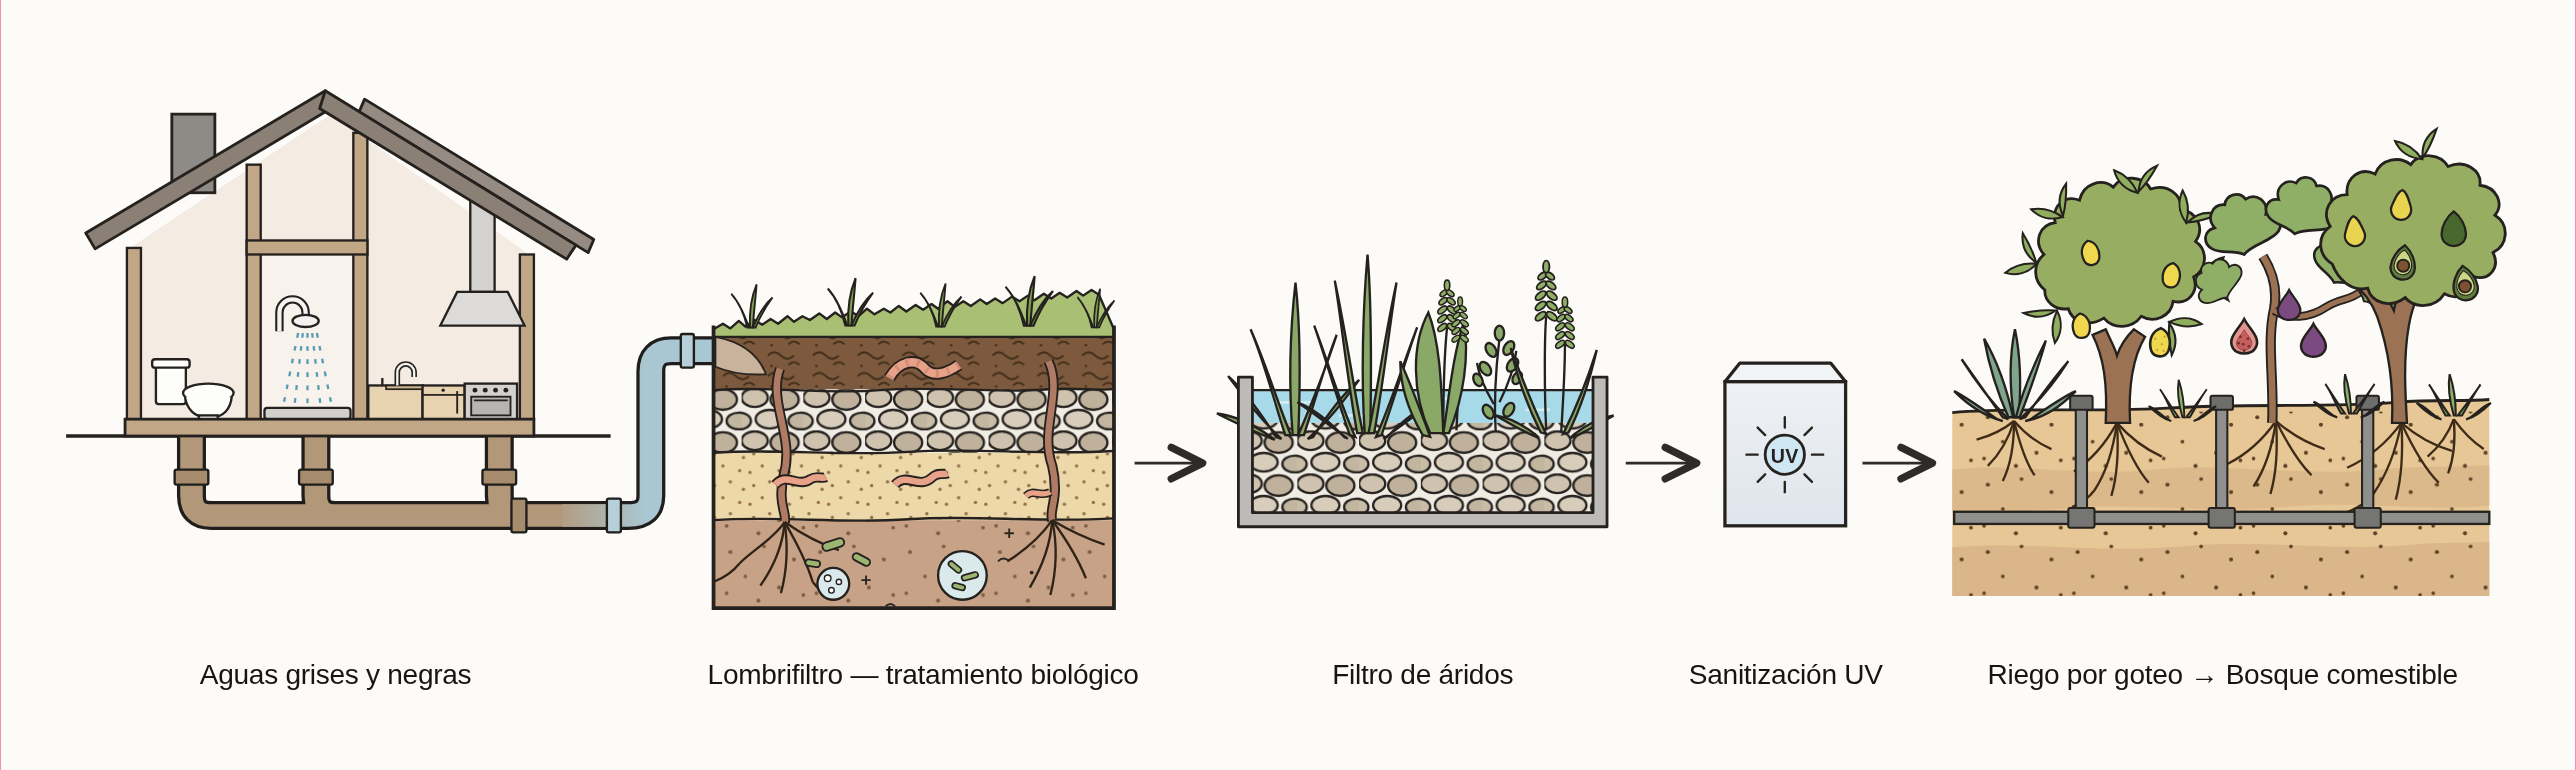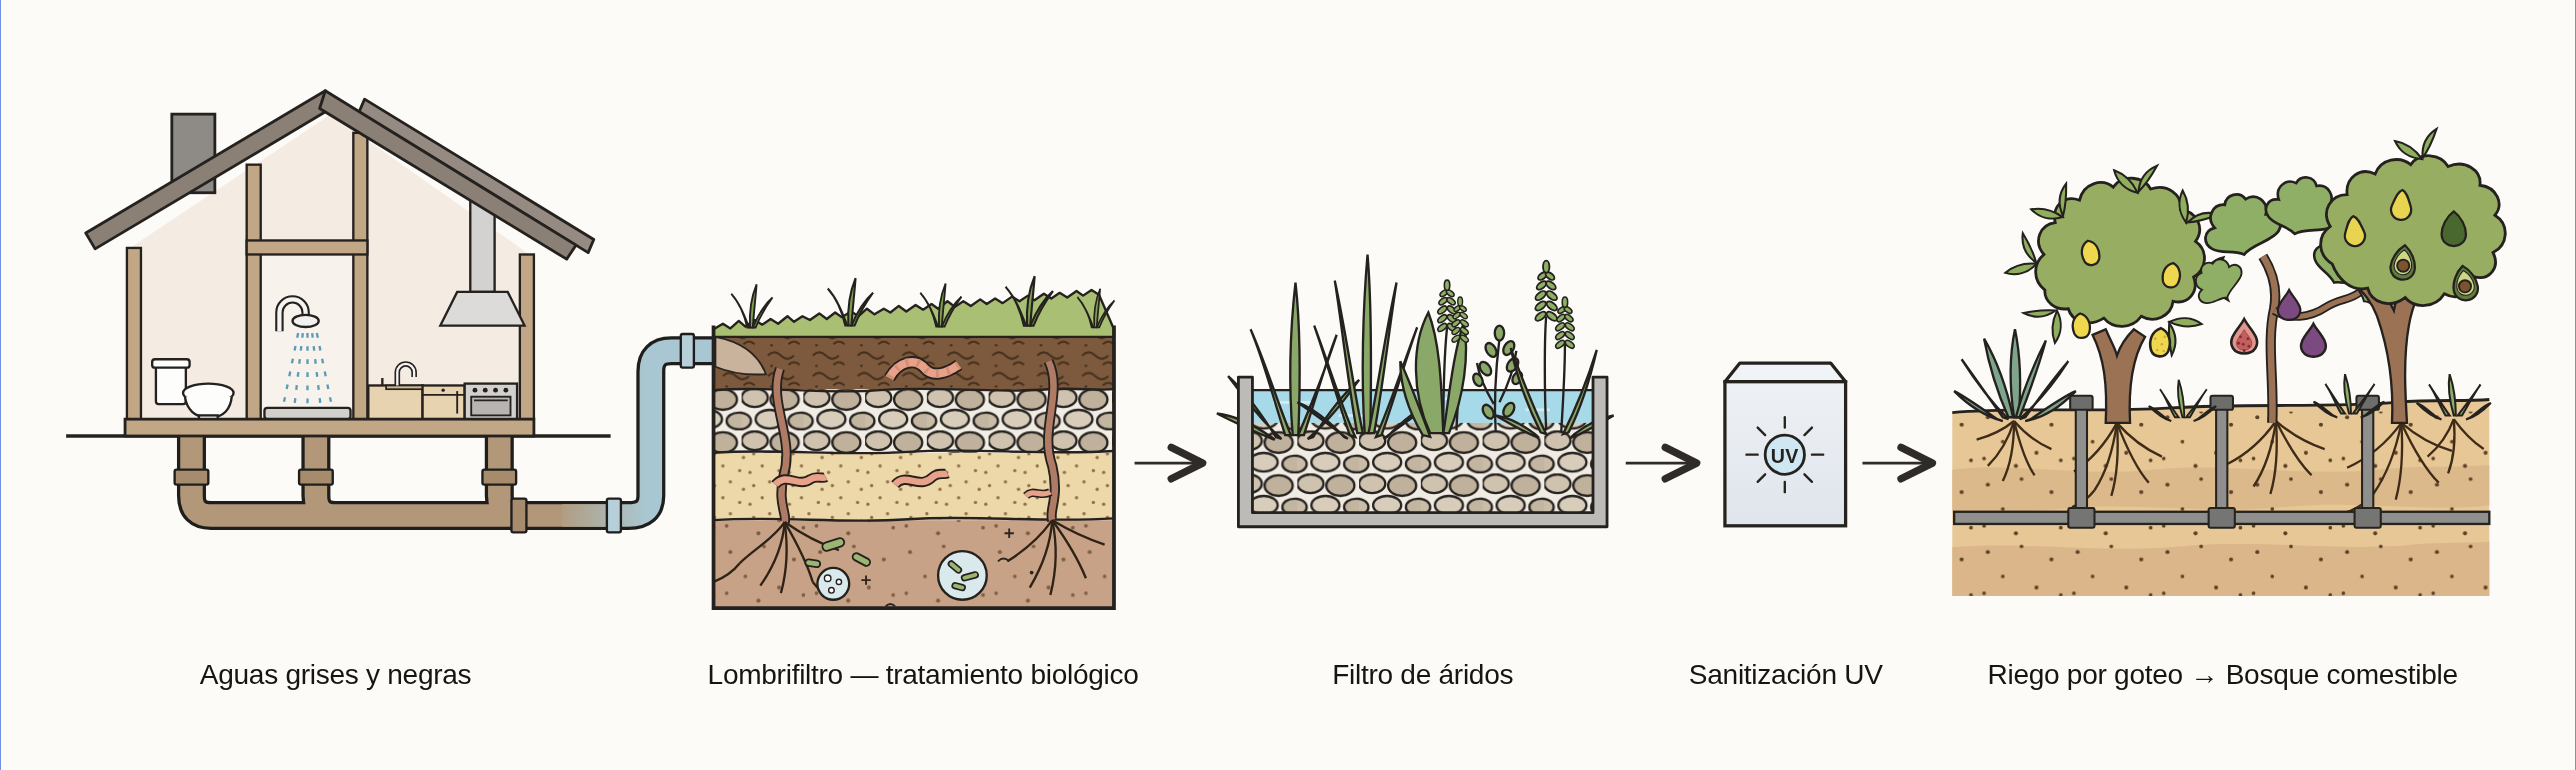--- a/index.html
+++ b/index.html
@@ -1,16 +1,16 @@
 <!DOCTYPE html>
 <html style="font-size:15px"><head>
 <meta charset="utf-8">
 <style>
   html,body{margin:0;padding:0;background:#fcfbf8;}
-  .canvas-wrap{width:2576px;height:770px;position:relative;background:#1d4ed8;overflow:hidden;}
+  .canvas-wrap{width:2576px;height:770px;position:relative;background:#ec4899;overflow:hidden;}
   svg{display:block;}
   text{font-family:"Liberation Sans","DejaVu Sans",sans-serif;}
   .caption{font-size:30px;fill:#171512;letter-spacing:-0.3px;}
   .uv-text{font-size:21px;fill:#24211e;font-weight:bold;letter-spacing:0.5px;}
 </style>
 </head>
 <body>
 
 <div class="canvas-wrap">
 <svg width="2576" height="770" viewBox="0 0 2752 823">

